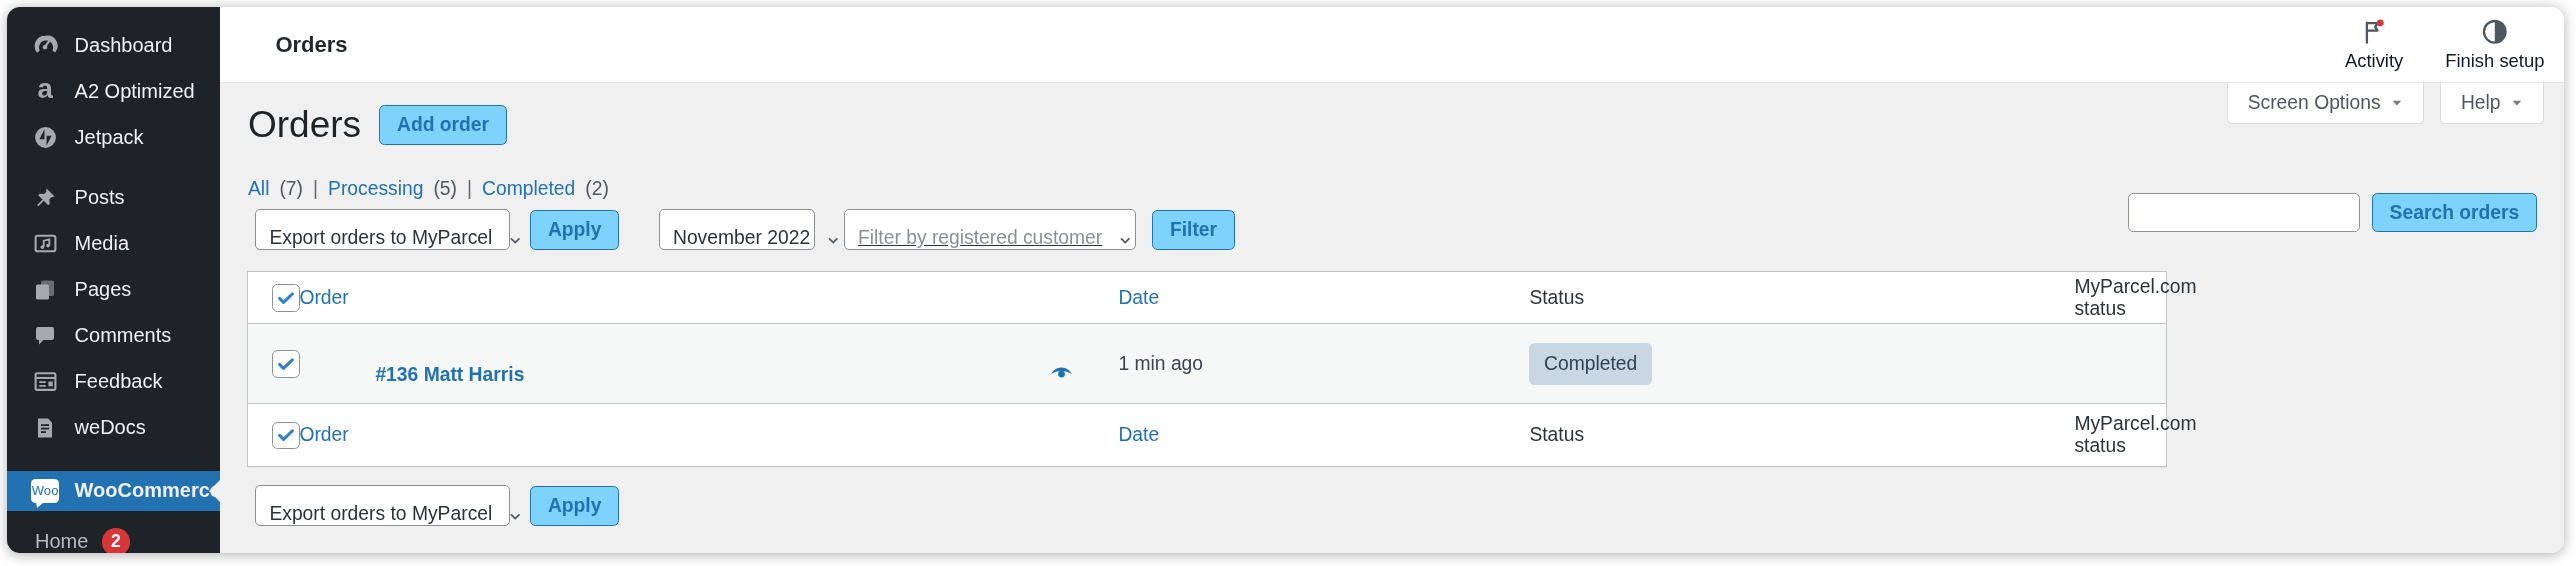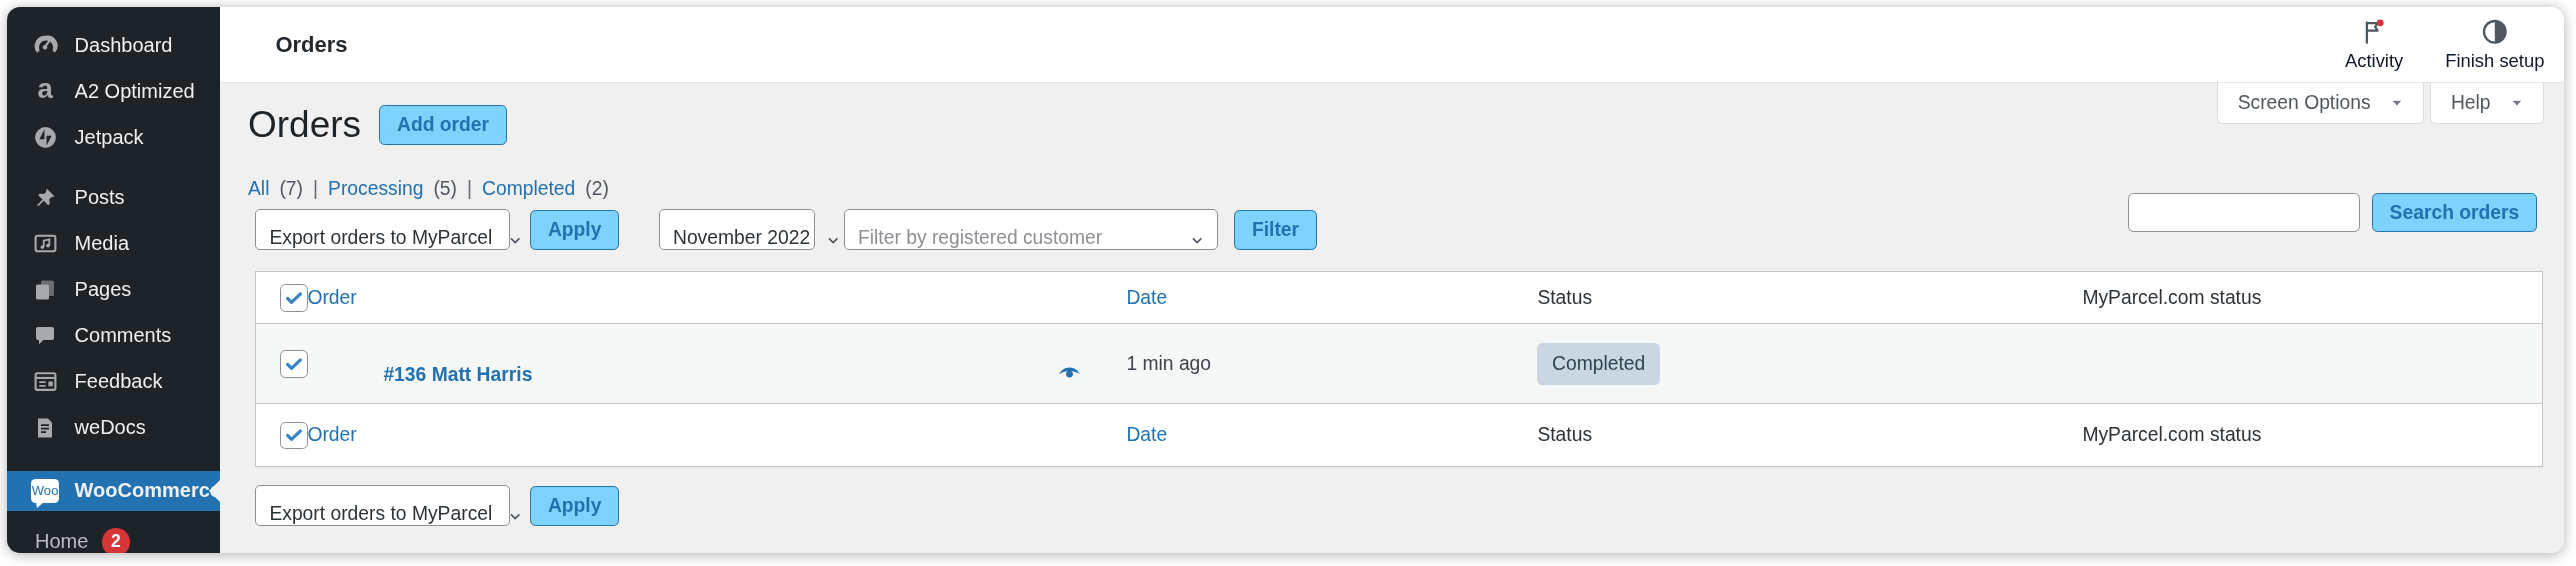--- a/index.html
+++ b/index.html
@@ -36,21 +36,21 @@
   .topbar { height:75px; flex:none; background:#fff; display:flex; align-items:center;
             padding:0 20px 0 55px; box-shadow:0 0.9px 0 #e2e4e7; position:relative; z-index:2; }
   .topbar-title { font-size:22px; font-weight:700; color:#23282d; }
   .topbar-actions { margin-left:auto; display:flex; gap:42px; align-items:flex-end; }
   .topbar-action { display:flex; flex-direction:column; align-items:center; gap:4.6px;
             font-size:18.4px; color:#0f172a; cursor:pointer;text-align:center; }
 
   .workspace { position:relative; flex:1; }
 
   .tab { position:absolute; top:0; height:42px; background:#fff; color:#50575e; font-size:19.3px;
-         display:flex; align-items:center; gap:19px; padding:0 20px;
+         display:flex; align-items:center; gap:9px; padding:0 20px;
          border:0.9px solid #dcdcde; border-top:none; border-radius:0 0 5.5px 5.5px; cursor:pointer; z-index:1; }
   .tab-screen { right:140px; }
   .tab-help { right:20px; }
 
   .heading-row { position:absolute; top:22px; left:27.6px; display:flex; align-items:center; gap:18.4px; }
   .page-title { font-size:37px; font-weight:400; color:#1d2327; }
 
   .btn { border:1.8px solid #2271b1; color:#2271b1; background:#7dd3fc; border-radius:5.5px;
          font-size:19.3px; font-weight:600; height:40px; padding:0 16.5px;
          display:inline-flex; align-items:center; justify-content:center; cursor:pointer; white-space:nowrap; }
@@ -67,23 +67,23 @@
 
   .toolbar { position:absolute; top:127px; left:35px; display:flex; align-items:center; }
   .select { height:41px; background:#fff; border:1.8px solid #8c8f94; border-radius:5px;
             display:flex; align-items:flex-end; justify-content:space-between; gap:14px;
             padding:0 11px 0 13px; font-size:19.3px; color:#2c3338; cursor:pointer; white-space:nowrap; }
   .select .chev { color:#50575e; display:flex; }
   .select.ghost span.val { color:#8c8f94; }
   .w-export { width:255px; margin-right:20px; }
   .w-apply  { margin-right:40px; }
   .w-month  { width:156px; margin-right:29px; }
-  .w-cust   { width:374px; margin-right:16.5px; }
-
-  .orders-table { position:absolute; top:189px; left:35px; width:2288px; background:#fff;
+  .w-cust   { width:292px; margin-right:16.5px;text-decoration:underline; }
+
+  .orders-table { position:absolute; top:189px; left:27px; width:1920px; background:#fff;
                   border:0.9px solid #c3c4c7; box-shadow:0 0.9px 0.9px rgba(0,0,0,.04); }
   .trow { display:grid; grid-template-columns:51px 819px 411px 545px 1fr; align-items:center; }
   .trow.head { height:51px; }
   .trow.body { height:81px; background:#f6f7f7; border-top:0.9px solid #c3c4c7; border-bottom:0.9px solid #c3c4c7; }
   .trow.foot { height:62px; }
   .cell { font-size:19.3px; color:#2c3338; }
   .cell.cb { padding-left:24px; }
   .cell.order { padding-left:76px; display:flex; align-items:center;margin-top:22px; }
   .cell.order .spacer { flex:1; }
   .col-link { color:#2271b1; cursor:pointer; }

